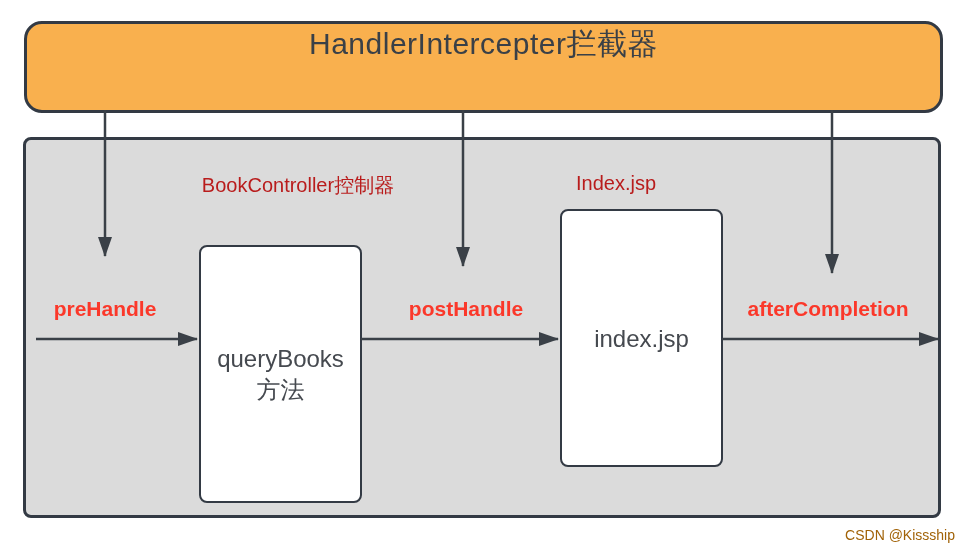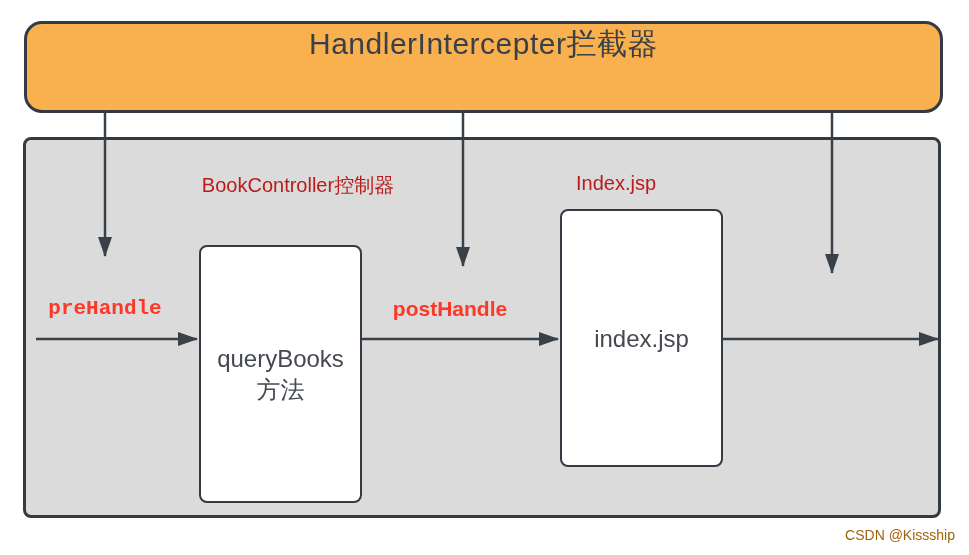--- a/index.html
+++ b/index.html
@@ -75,22 +75,22 @@
   .flow-box.box2 { left: 560px; }
   .step-label {
     position: absolute;
     top: 297px;
     transform: translateX(-50%);
     font-size: 21px;
     font-weight: bold;
     color: #FB382A;
     white-space: nowrap;
   }
-  .step-label.pre   { left: 105px; font-family: Liberation Mono, monospace; }
-  .step-label.post  { left: 450px; }
+  .step-label.pre   { left: 105px; }
+  .step-label.post  { left: 466px; }
   .step-label.after { left: 828px; }
   svg.arrows {
     position: absolute;
     left: 0;
     top: 0;
     width: 969px;
     height: 555px;
     pointer-events: none;
   }
   .watermark {
@@ -120,20 +120,21 @@
     <div>queryBooks</div>
     <div>方法</div>
   </div>
 
   <div class="flow-box box2">
     <div>index.jsp</div>
   </div>
 
   <div class="step-label pre">preHandle</div>
   <div class="step-label post">postHandle</div>
+  <div class="step-label after">afterCompletion</div>
 
   <svg class="arrows" viewBox="0 0 969 555" xmlns="http://www.w3.org/2000/svg">
     <defs>
       <marker id="ah" markerUnits="userSpaceOnUse" markerWidth="20" markerHeight="14" refX="19" refY="7" orient="auto">
         <path d="M0,0 L20,7 L0,14 Z" fill="#3A4047"></path>
       </marker>
     </defs>
 
     <line x1="105" y1="110" x2="105" y2="256" stroke="#3A4047" stroke-width="2.5" marker-end="url(#ah)"></line>
     <line x1="463" y1="110" x2="463" y2="266" stroke="#3A4047" stroke-width="2.5" marker-end="url(#ah)"></line>

